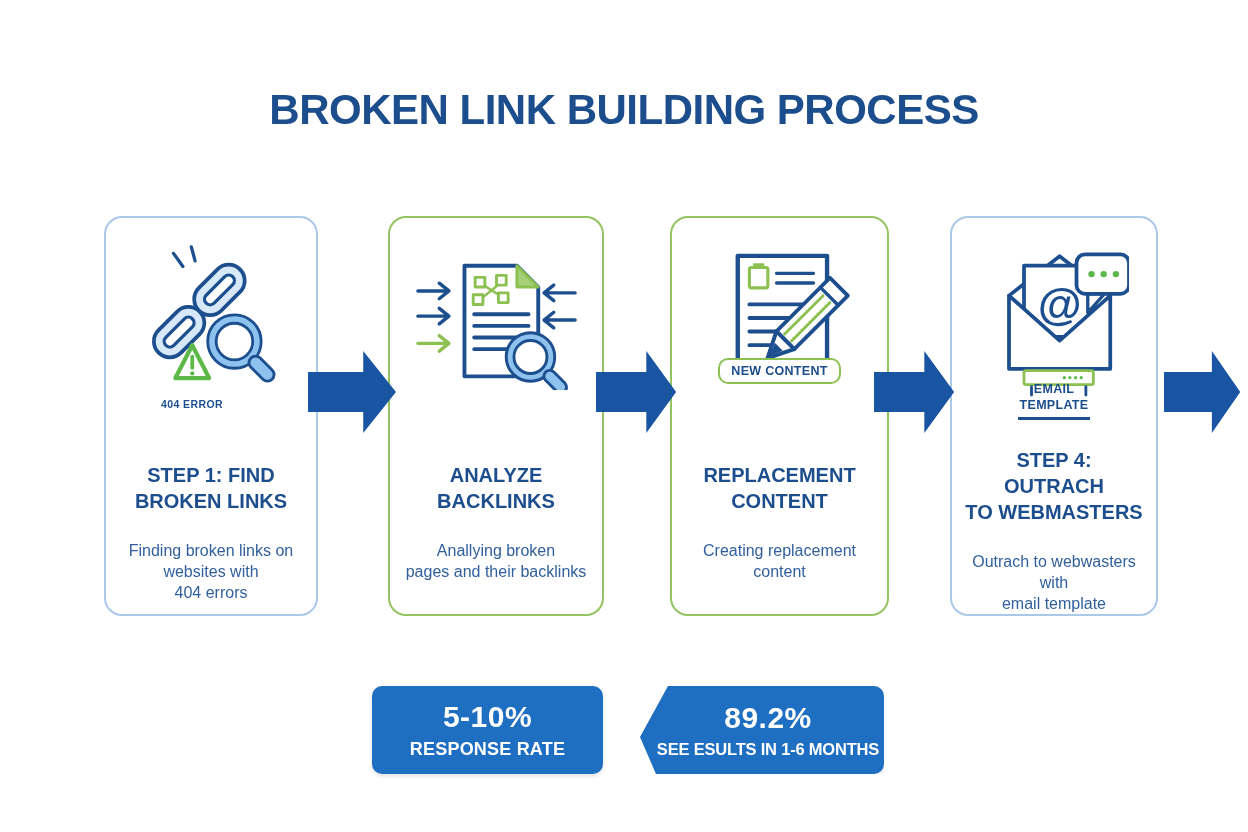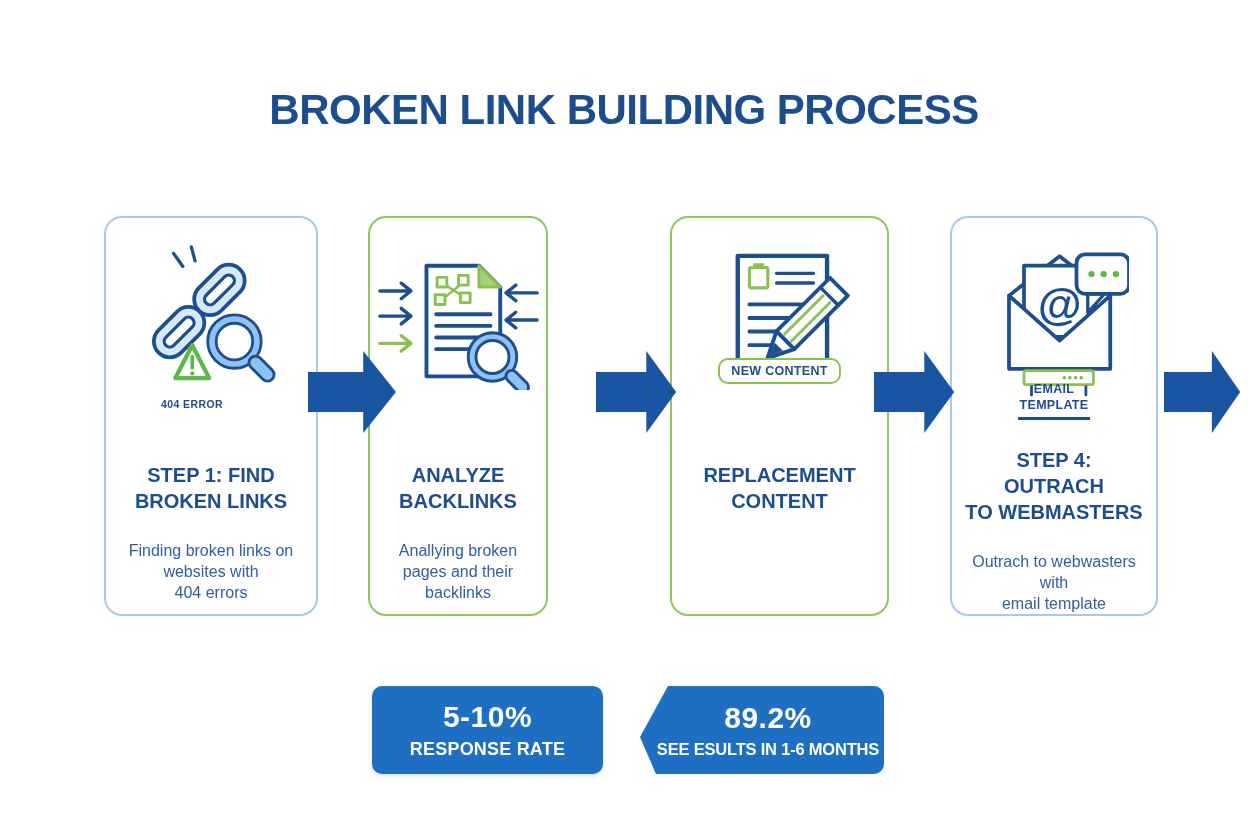--- a/index.html
+++ b/index.html
@@ -6,21 +6,21 @@
   .canvas{position:relative;width:1248px;height:832px;background:#fff;overflow:hidden;}
 
   .title{position:absolute;left:0;right:0;top:86px;margin:0;text-align:center;
          font-size:42px;font-weight:bold;letter-spacing:-0.5px;color:var(--navy);}
 
   .card{position:absolute;top:216px;height:400px;background:#fff;border:2px solid;
         border-radius:18px;box-sizing:border-box;display:flex;flex-direction:column;align-items:center;}
   .card.blue{border-color:var(--card-blue-border);}
   .card.green{border-color:var(--card-green-border);}
   .card1{left:104px;width:214px;}
-  .card2{left:368px;width:180px;}
+  .card2{left:388px;width:216px;}
   .card3{left:670px;width:219px;}
   .card4{left:950px;width:208px;}
 
   .icon-wrap{height:232px;width:100%;display:flex;flex-direction:column;align-items:center;box-sizing:border-box;}
   .card1 .icon-wrap{padding-top:24px;}
   .card2 .icon-wrap{padding-top:36px;}
   .card3 .icon-wrap{padding-top:30px;}
   .card4 .icon-wrap{padding-top:10px;}
 
   .card-title{margin:12px;font-size:20px;line-height:1.3;font-weight:bold;color:var(--navy);text-align:center;}
@@ -186,20 +186,23 @@
           <path d="M95 102 H121 L108 128 Z" class="fW sB" stroke-width="4"></path>
           <path d="M103 112 h10 l-5 12 Z" class="fB sB" stroke-width="1"></path>
         </g>
       </svg>
       <div class="badge">NEW CONTENT</div>
     </div>
     <h2 class="card-title">
       <span>REPLACEMENT</span>
       <span>CONTENT</span>
     </h2>
+    <p class="card-desc">
+      <span>Creating replacement content</span>
+    </p>
   </section>
 
   <section class="card blue card4">
     <div class="icon-wrap">
       <svg width="150" height="169" viewBox="0 0 160 180">
         <g>
           <path d="M32 72 L86 30 L140 72" class="fW sB" stroke-width="4"></path>
           <rect x="48" y="40" width="76" height="76" class="fW sB" stroke-width="4"></rect>
           <text x="86" y="98" text-anchor="middle" font-size="48" font-weight="bold" class="fB" font-family="Liberation Sans, sans-serif">@</text>
           <path d="M32 72 L86 120 L140 72 L140 150 L32 150 Z" class="fW sB" stroke-width="4"></path>

